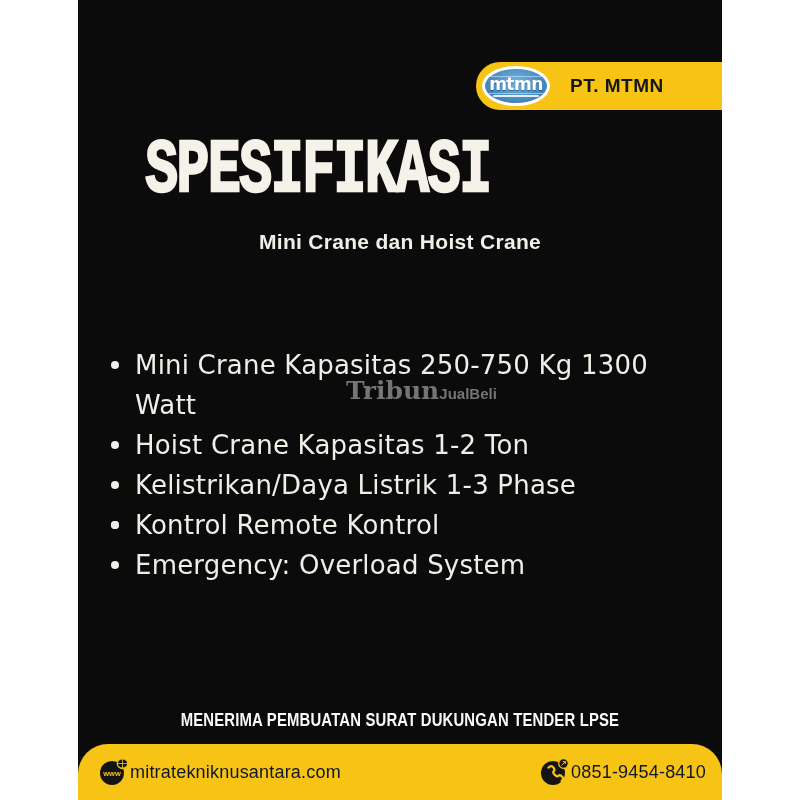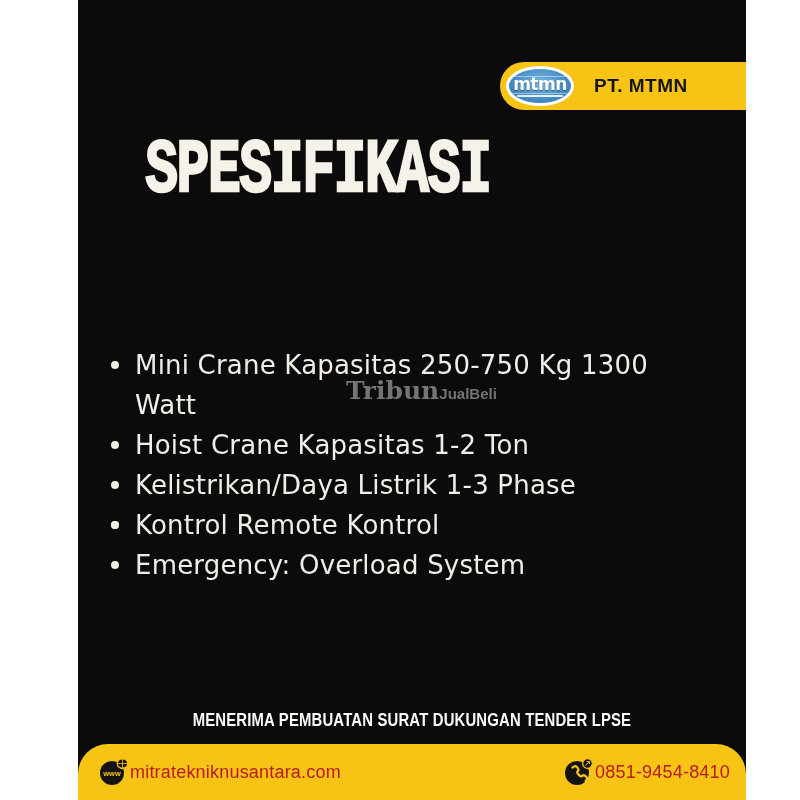--- a/index.html
+++ b/index.html
@@ -9,21 +9,20 @@
     font-family:"DejaVu Sans","Liberation Sans",sans-serif;
     overflow:hidden;
     position:relative;
   }
   .card{
     position:absolute;
     left:78px;top:0;
     width:644px;height:800px;
     background:#0b0b0b;
     overflow:hidden;
-    padding-left:24px;
   }
   
   .badge{
     position:absolute;
     top:62px;right:0;
     width:246px;height:48px;
     background:#f7c315;
     border-radius:26px 0 0 26px;
     display:flex;align-items:center;
     padding-left:6px;box-sizing:border-box;
@@ -136,40 +135,41 @@
     position:absolute;bottom:0;left:0;right:0;
     height:56px;
     background:#f7c315;
     border-radius:30px 30px 0 0;
     display:flex;align-items:center;justify-content:space-between;
     padding:0 16px 0 20px;box-sizing:border-box;
   }
   .contact-group{display:flex;align-items:center;}
   .contact-text{
     font-family:"Liberation Sans",sans-serif;
-    font-size:18px;color:#b91c1c;letter-spacing:.2px;
+    font-size:18px;color:#0f172a;letter-spacing:.2px;
   }
   .icon-svg{display:block;}
 </style>
 </head>
 <body>
 
 <div class="card">
 
   <div class="badge">
     <div class="logo-ellipse">
       <span class="logo-text">mtmn</span>
       <span class="logo-tagline"></span>
     </div>
     <span class="badge-company">PT. MTMN</span>
   </div>
 
   <div class="title">
     <span>SPESIFIKASI</span>
   </div>
+  <div class="subtitle">Mini Crane dan Hoist Crane</div>
 
   <ul class="specs">
     <li><span class="dot"></span><span>Mini Crane Kapasitas 250-750 Kg 1300 Watt</span></li>
     <li><span class="dot"></span><span>Hoist Crane Kapasitas 1-2 Ton</span></li>
     <li><span class="dot"></span><span>Kelistrikan/Daya Listrik 1-3 Phase</span></li>
     <li><span class="dot"></span></li>
     <li><span class="dot"></span><span>Kontrol Remote Kontrol</span></li>
     <li><span class="dot"></span><span>Emergency: Overload System</span></li>
   </ul>
 

